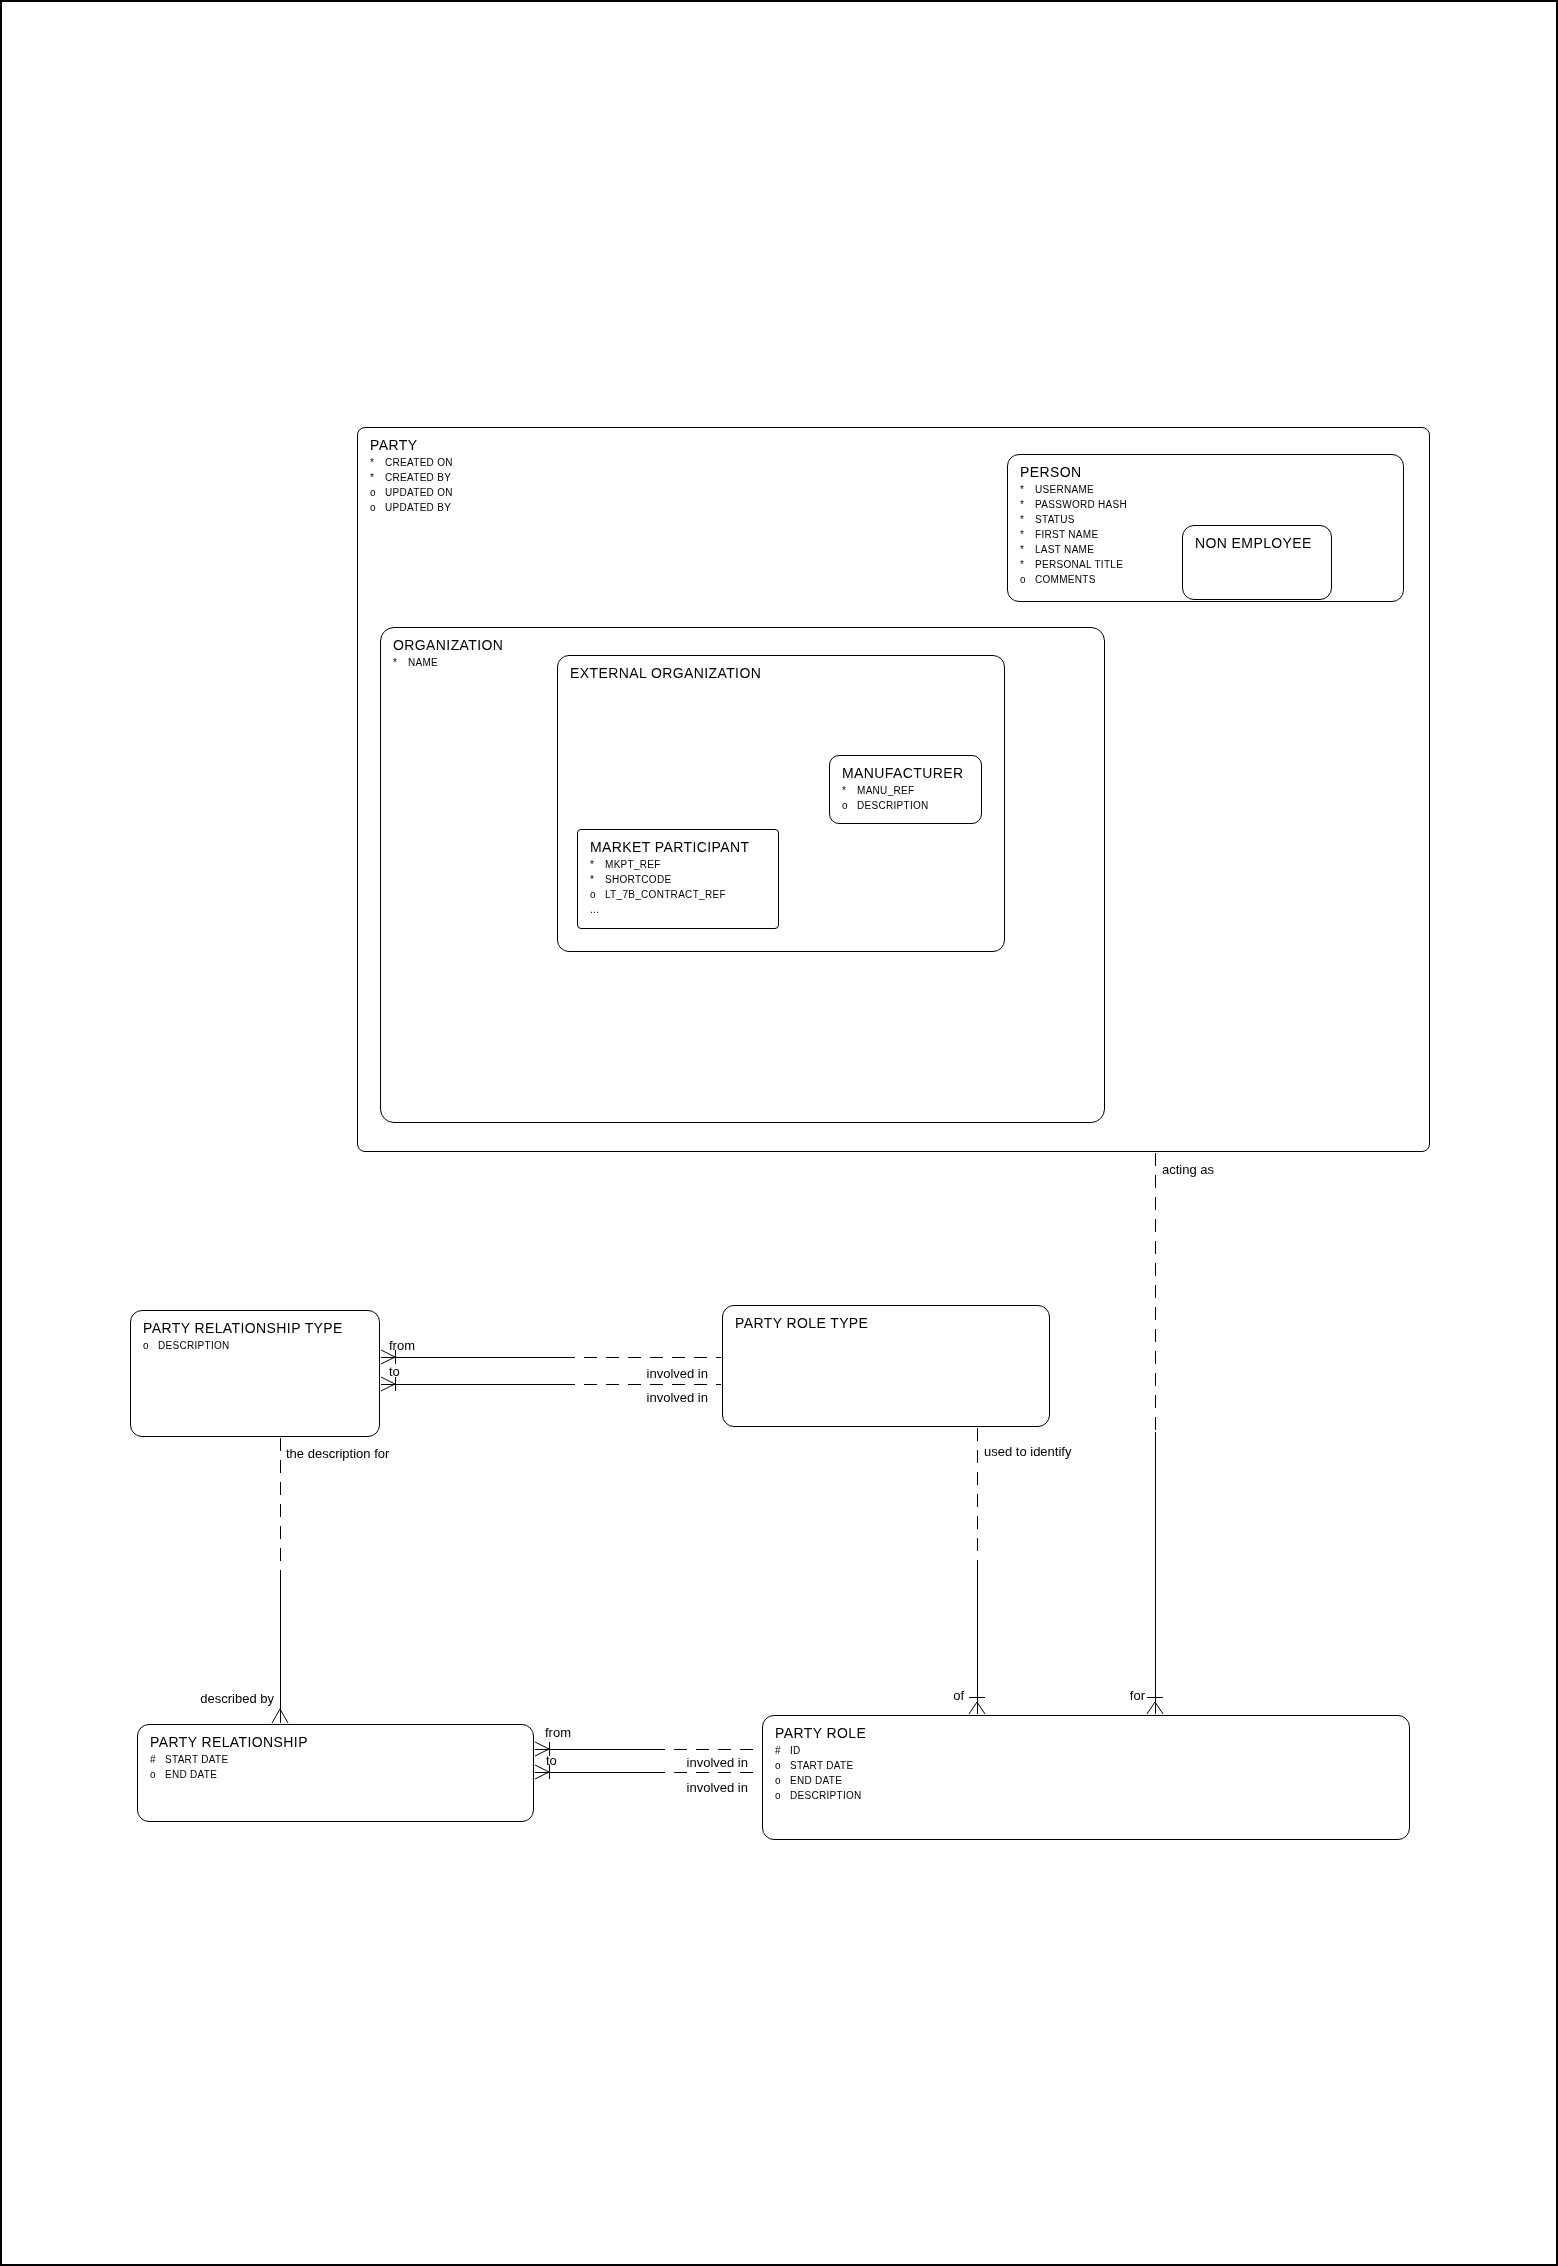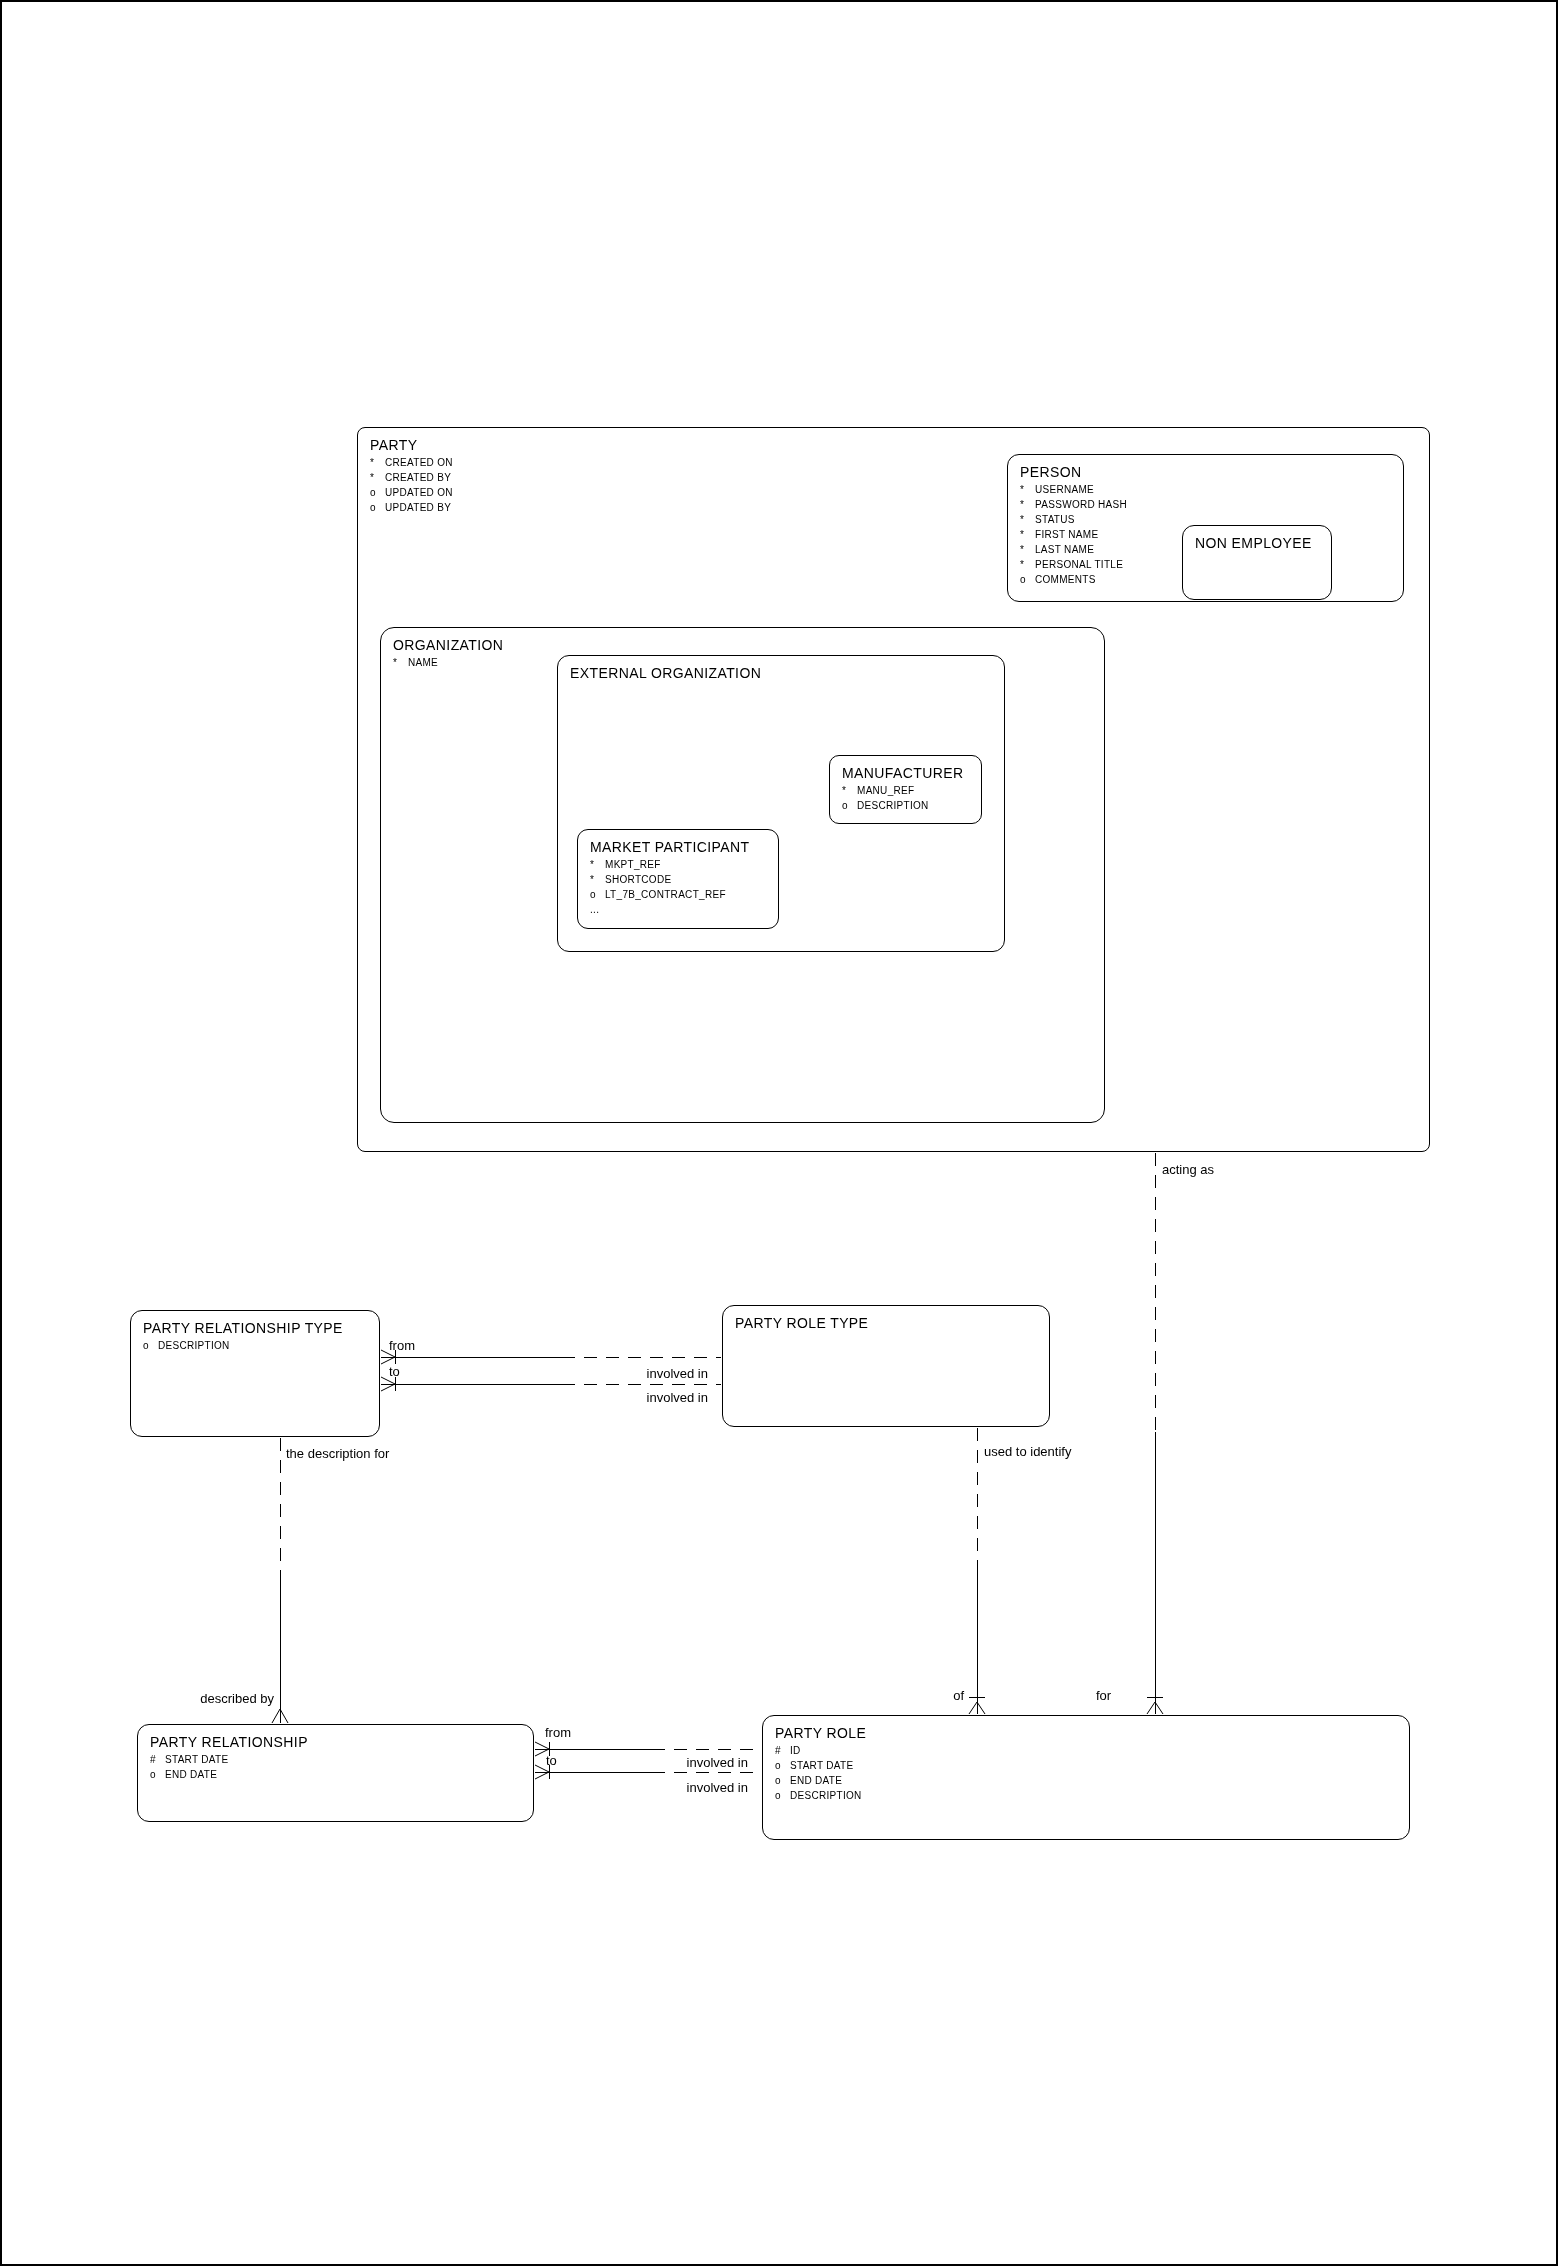--- a/index.html
+++ b/index.html
@@ -132,21 +132,21 @@
           <span class="m">*</span>
           <span>MANU_REF</span>
         </div>
       <div class="attr">
           <span class="m">o</span>
           <span>DESCRIPTION</span>
         </div>
     </div>
   </div>
 
-  <div class="ebox" style="left:575px;top:827px;width:202px;height:100px;border-radius:11px;">
+  <div class="ebox" style="left:575px;top:827px;width:202px;height:100px;border-radius:4px;">
     <div class="etitle">MARKET PARTICIPANT</div>
     <div class="attrs">
       <div class="attr">
           <span class="m">*</span>
           <span>MKPT_REF</span>
         </div>
       <div class="attr">
           <span class="m">*</span>
           <span>SHORTCODE</span>
         </div>
@@ -263,21 +263,21 @@
     </g>
   </svg>
 
   <div class="rlabel" style="left:1160px;top:1160px;">acting as</div>
 
   <div class="rlabel" style="left:284px;top:1444px;">the description for</div>
   <div class="rlabel r" style="left:172px;top:1689px;width:100px;">described by</div>
 
   <div class="rlabel" style="left:982px;top:1442px;">used to identify</div>
   <div class="rlabel r" style="left:880px;top:1686px;width:82px;">of</div>
-  <div class="rlabel r" style="left:1060px;top:1686px;width:83px;text-align:center;">for</div>
+  <div class="rlabel r" style="left:1060px;top:1686px;width:83px;">for</div>
 
   <div class="rlabel" style="left:387px;top:1336px;">from</div>
   <div class="rlabel" style="left:387px;top:1362px;">to</div>
   <div class="rlabel r" style="left:600px;top:1364px;width:106px;">involved in</div>
   <div class="rlabel r" style="left:600px;top:1388px;width:106px;">involved in</div>
 
   <div class="rlabel" style="left:543px;top:1723px;">from</div>
   <div class="rlabel" style="left:544px;top:1751px;">to</div>
   <div class="rlabel r" style="left:640px;top:1753px;width:106px;">involved in</div>
   <div class="rlabel r" style="left:640px;top:1778px;width:106px;">involved in</div>

